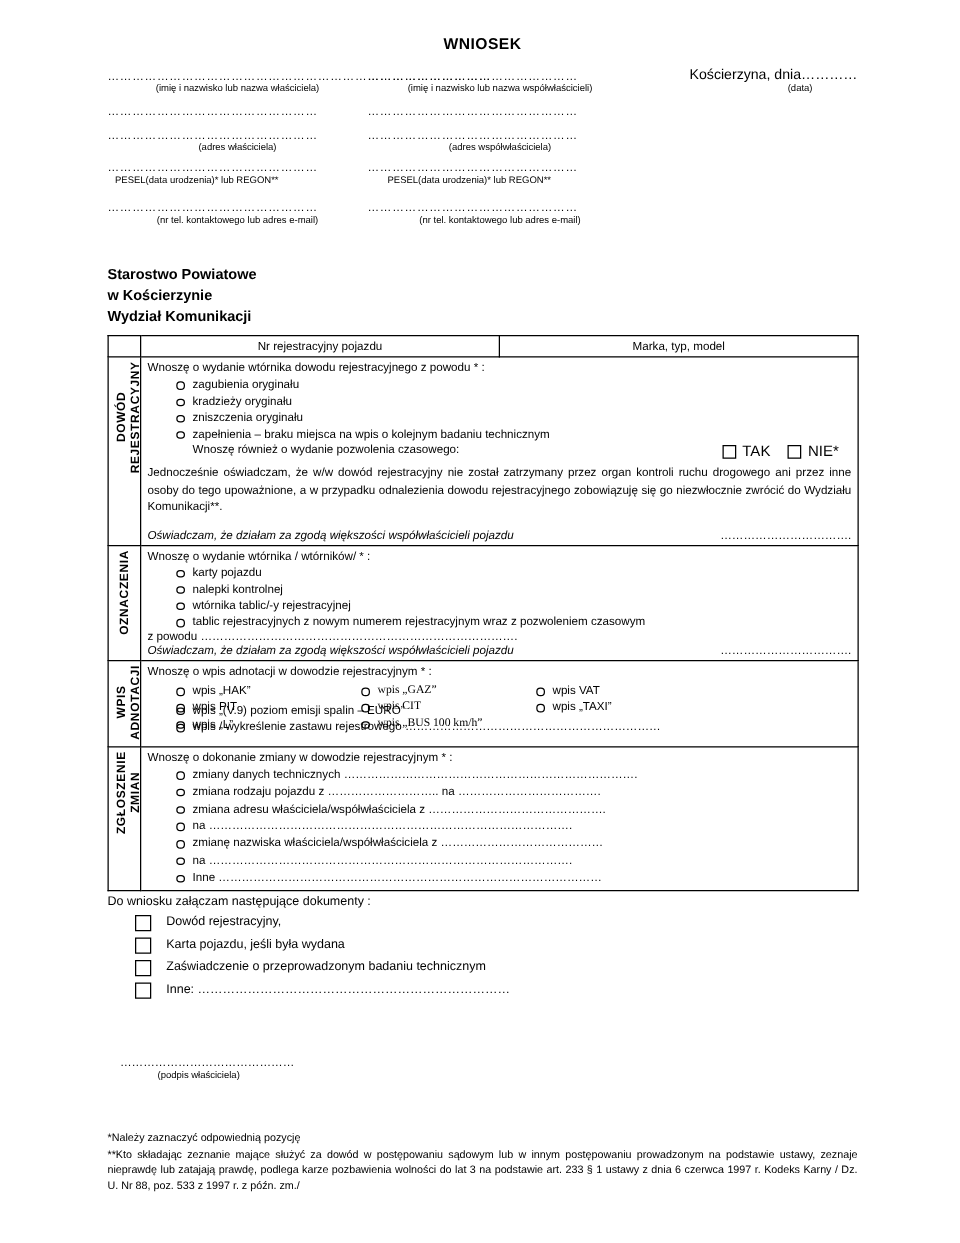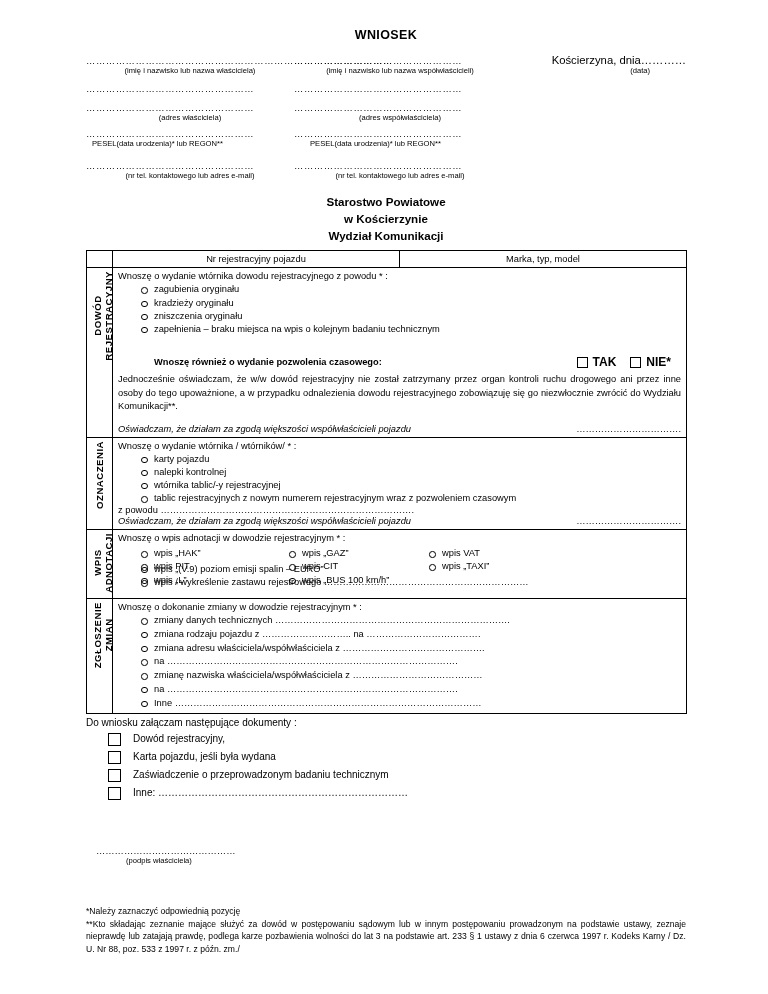--- a/index.html
+++ b/index.html
@@ -50,25 +50,25 @@
     display: flex;
   }
   .col-a { width: 208px; }
   .col-b { width: 212px; }
   .col-c { flex: 1; text-align: right; }
   .city {
     font-size: 11.3px;
     white-space: nowrap;
   }
   .office {
-    text-align: center;
+    text-align: left;
     font-weight: bold;
     font-size: 11.6px;
     line-height: 1.45;
-    margin-top: 14px;
+    margin-top: 32px;
     margin-bottom: 6px;
   }
   table.main {
     border-collapse: collapse;
     width: 600px;
     table-layout: fixed;
   }
   table.main td {
     border: 1px solid #000;
     vertical-align: top;
@@ -131,21 +131,21 @@
     display: inline-block;
     width: 9px;
     height: 9px;
     border: 1px solid #000;
   }
   .cols3 {
     display: flex;
   }
   .cols3 > div { }
   .c1 { width: 170px; }
-  .c2 { width: 140px; }
+  .c2 { width: 140px; font-family: Liberation Serif, serif; }
   .c3 { width: 120px; }
   ul.o.tight li { line-height: 1.48; }
   .att {
     margin-top: 3px;
     font-size: 10px;
   }
   .attrow {
     display: flex;
     align-items: flex-start;
     margin-top: 5px;
@@ -252,21 +252,21 @@
 REJESTRACYJNY</span>
         </td>
         <td colspan="2">
           <div class="bold">Wnoszę o wydanie wtórnika dowodu rejestracyjnego z powodu * :</div>
           <ul class="o">
             <li>zagubienia oryginału</li>
             <li>kradzieży oryginału</li>
             <li>zniszczenia oryginału</li>
             <li>zapełnienia – braku miejsca na wpis o kolejnym badaniu technicznym</li>
           </ul>
-          <div class="indent" style="display:flex;align-items:center;margin-top:19px;font-weight:bold;">
+          <div class="indent" style="display:flex;margin-top:0;">
             <span>Wnoszę również o wydanie pozwolenia czasowego:</span>
             <span style="flex:1"></span>
             <span class="boxrow" style="margin-right:14px;">
               <span class="sqbox"></span>
               <span>TAK</span>
             </span>
             <span class="boxrow" style="margin-right:10px;">
               <span class="sqbox"></span>
               <span>NIE*</span>
             </span>

